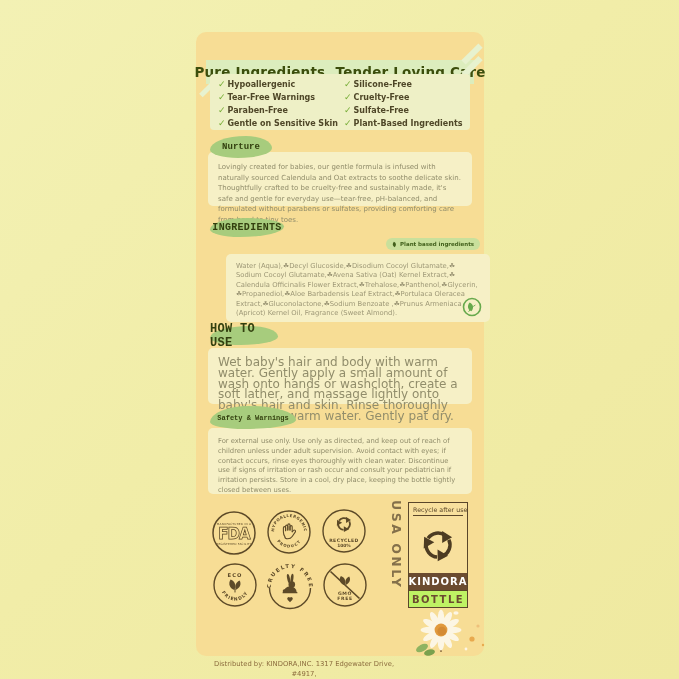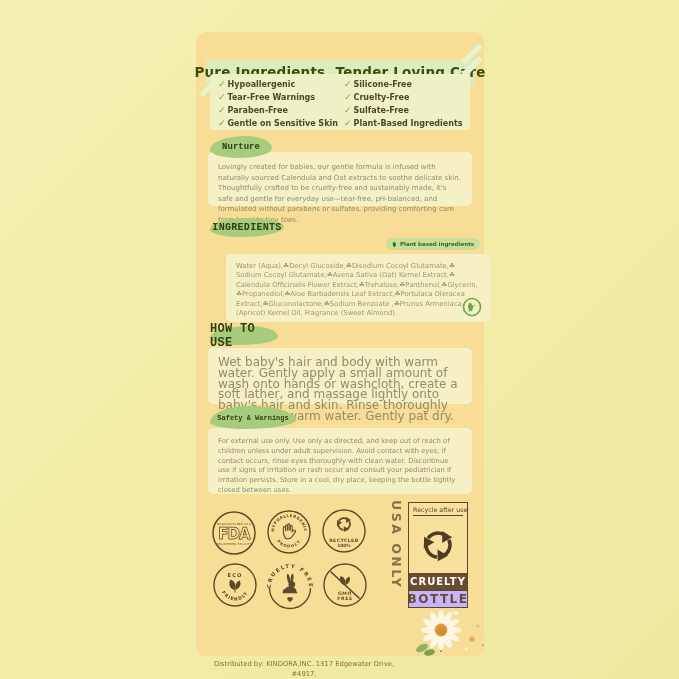--- a/index.html
+++ b/index.html
@@ -44,21 +44,21 @@
   svg text{font-family:"DejaVu Sans",sans-serif;}
   
   .usaonly{position:absolute;left:192px;top:468px;height:104px;width:16px;
     writing-mode:vertical-rl;font-size:12.5px;font-weight:bold;letter-spacing:2.5px;color:#84704a;white-space:nowrap;}
   .rbox{position:absolute;left:212px;top:470px;width:60px;height:106px;border:1.5px solid #5a462a;
     box-sizing:border-box;display:flex;flex-direction:column;align-items:center;background:rgba(250,235,185,.25);}
   .rbox .rhead{font-size:6.3px;color:#5a462a;padding:3px 0 2px 0;border-bottom:1px solid #5a462a;width:86%;text-align:center;white-space:nowrap;}
   .rbox .rsym{flex:1;display:flex;align-items:center;justify-content:center;color:#4d3c22;}
   .rbox .plastic{width:100%;height:17px;background:#6b4b30;color:#ffffff;font-size:10px;font-weight:bold;
     display:flex;align-items:center;justify-content:center;letter-spacing:1px;}
-  .rbox .bottle{width:100%;height:16px;background:#c4b5fd;color:#6b4b30;font-size:12px;font-weight:bold;
+  .rbox .bottle{width:100%;height:16px;background:#bef264;color:#6b4b30;font-size:10px;font-weight:bold;
     display:flex;align-items:center;justify-content:center;letter-spacing:1.5px;border-top:1.5px solid #5a462a;}
   
   .footer{position:absolute;left:8px;top:584px;width:200px;text-align:center;color:#8c6c3e;margin-top:44px;}
   .footer .f1,.footer .f2{font-size:6.8px;line-height:9.5px;}
   .webrow{display:flex;align-items:center;gap:3px;margin-top:4px;color:#2f2a1e;}
   .webrow .web{font-size:7.5px;font-weight:bold;color:#7d6136;letter-spacing:.3px;}
   .flower{position:absolute;left:202px;top:568px;}
   .hiddendefs{position:absolute;width:0;height:0;}
 </style>
 </head>
@@ -255,21 +255,21 @@
 
     <div class="rbox">
       <div class="rhead">Recycle after use</div>
       <div class="rsym">
         <svg width="44" height="44" viewBox="-20 -20 40 40">
           <g transform="scale(0.95)">
               <use href="#recycle-arrows"></use>
             </g>
         </svg>
       </div>
-      <div class="plastic">CRUELTY</div>
+      <div class="plastic">KINDORA</div>
       <div class="bottle">BOTTLE</div>
     </div>
 
     <div class="footer">
       <div class="f1">Distributed by: KINDORA,INC. 1317 Edgewater Drive, #4917,</div>
       <div class="webrow">
         <svg width="9" height="9" viewBox="-20 -20 40 40">
             <use href="#recycle-arrows"></use>
           </svg>
         <span class="web">WWW.KINDORABABY.COM</span>

